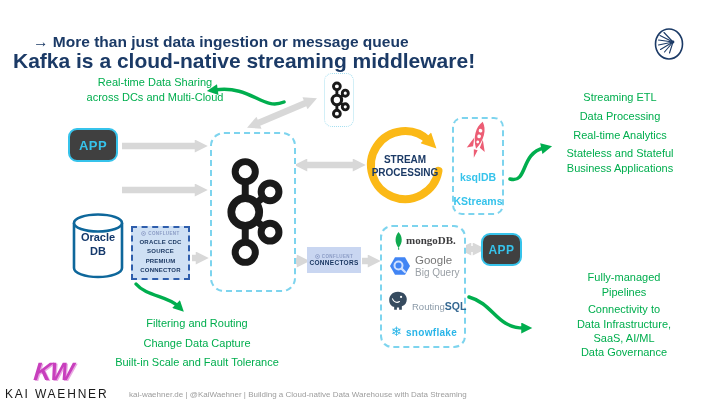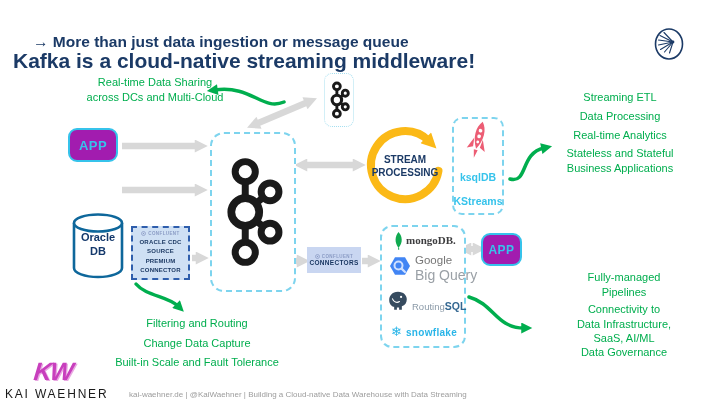--- a/index.html
+++ b/index.html
@@ -7,21 +7,21 @@
          font-family:"Liberation Sans",sans-serif;}
   .pre{white-space:pre-line;}
 
   .title{position:absolute;left:13px;top:5px;font-size:21px;font-weight:bold;color:#1b3a66;margin-top:44px;}
   .subtitle{position:absolute;left:13px;top:33px;font-size:15.5px;font-weight:bold;color:#1b3a66;margin-left:20px;}
 
   .annot{position:absolute;color:#00ae4e;font-weight:normal;font-size:11px;text-align:center;line-height:1.32;z-index:3;}
 
   .overlay{position:absolute;left:0;top:0;z-index:1;}
 
-  .cyanbox{position:absolute;box-sizing:border-box;border:2.5px solid #36c3eb;border-radius:9px;background:#a21caf;
+  .cyanbox{position:absolute;box-sizing:border-box;border:2.5px solid #36c3eb;border-radius:9px;background:#404040;
            display:flex;align-items:center;justify-content:center;color:#36c3eb;font-weight:bold;
            font-size:13px;letter-spacing:.5px;z-index:2;text-align:center;}
   .dashcyan{position:absolute;box-sizing:border-box;border:2px dashed #7dd4ee;border-radius:14px;background:#fff;z-index:2;}
   .dotcyan{position:absolute;box-sizing:border-box;border:1.5px dotted #a5dff0;border-radius:8px;background:#fff;z-index:2;}
 
   .cyl-wrap{position:absolute;left:72px;top:213px;width:52px;height:66px;z-index:2;}
   .cyl-label{position:absolute;left:72px;top:231px;width:52px;text-align:center;color:#14386b;
              font-weight:bold;font-size:11px;line-height:1.25;z-index:3;}
 
   .cdcbox{position:absolute;left:131px;top:226px;width:59px;height:54px;box-sizing:border-box;
@@ -35,21 +35,21 @@
   .conn-label{color:#17345f;font-weight:bold;font-size:6.5px;letter-spacing:.3px;}
 
   .stream-label{position:absolute;left:363px;top:153px;width:84px;text-align:center;color:#1b3a66;
                 font-weight:bold;font-size:10px;line-height:1.3;z-index:3;}
 
   .ksql-text{position:absolute;left:452px;width:52px;text-align:center;color:#36c3eb;font-weight:bold;font-size:10.5px;z-index:3;}
 
   .sink-text{position:absolute;z-index:3;}
   .mongo-text{font-family:"Liberation Serif",serif;font-weight:bold;font-size:11px;color:#3d3d3f;}
   .google-text{font-size:11.5px;color:#767676;}
-  .bq-text{font-size:14px;color:#9aa0a6;}
+  .bq-text{font-size:10px;color:#9aa0a6;}
   .pg-gray{font-size:9.5px;color:#8b9aa8;}
   .pg-blue{font-size:10.5px;color:#336791;font-weight:bold;}
   .snow-text{font-size:10px;font-weight:bold;color:#29b5e8;letter-spacing:.3px;}
   .snow-glyph{position:absolute;left:391px;top:324px;font-size:13px;color:#29b5e8;z-index:3;}
 
   .kw-mark{position:absolute;left:34px;top:357px;font-size:25px;font-weight:bold;font-style:italic;
            color:#c83fbd;letter-spacing:-2px;transform:skewX(-6deg);z-index:3;
            text-shadow:1.3px .8px 0 #e9a9e2;}
   .kw-name{position:absolute;left:5px;top:387px;font-size:12px;color:#1a1a1a;letter-spacing:1.8px;font-weight:500;z-index:3;}
   .footer-text{position:absolute;left:129px;top:390px;font-size:8px;color:#9c9c9c;z-index:3;}

